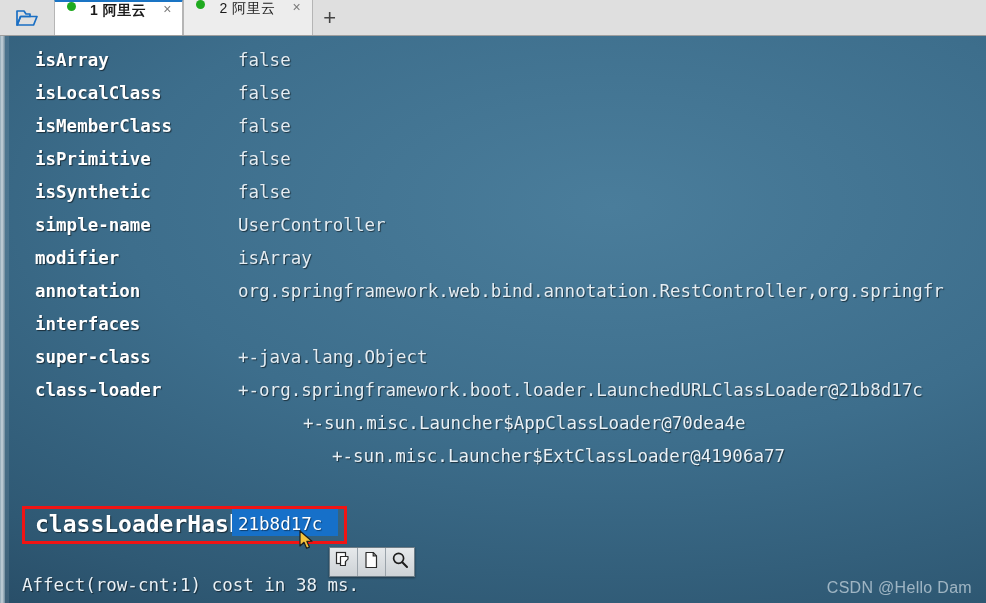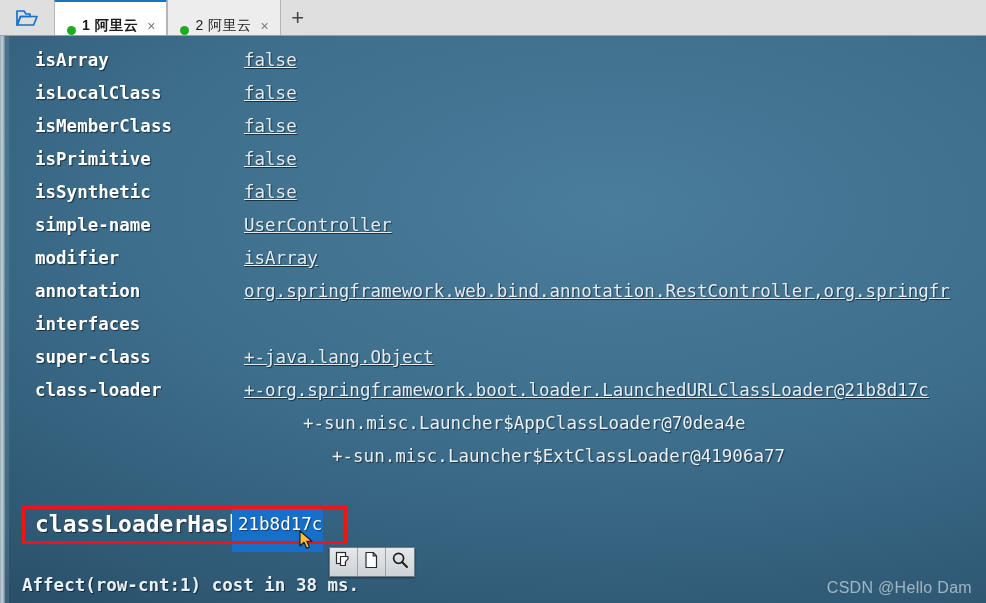--- a/index.html
+++ b/index.html
@@ -22,26 +22,26 @@
   #folder-btn {
     width: 54px; height: 35px;
     display: flex; align-items: center; justify-content: center;
     background: #dfdfdf;
   }
   #folder-btn svg { display:block; }
 
   .tab {
     position: relative;
     height: 35px;
-    display: flex; align-items: flex-end;
+    display: flex; align-items: flex-start;
     padding: 0 8px 0 12px;
     border-left: 1px solid #b5b5b5;
     border-right: 1px solid #b5b5b5;
     background: #ededed;
-    gap: 6px;
+    gap: 14px;
   }
   .tab.active {
     background: #ffffff;
     border-top: 3px solid #1a74c4;
     height: 36px;
   }
   .tab .dot {
     width: 9px; height: 9px; border-radius: 50%;
     background: #1faa1f;
     flex: 0 0 auto;
@@ -93,38 +93,37 @@
     color: #e9f1f6;
     text-shadow: 1px 1px 1px rgba(0,0,0,.55);
     letter-spacing: 0px;
   }
   .key {
     position: absolute; left: 35px;
     font-weight: 700;
     color: #ffffff;
   }
   .val {
-    position: absolute; left: 244px;
+    position: absolute; left: 238px;
     color: #e4edf3;
-    text-decoration: underline;
   }
   .cont { position: absolute; }
 
   
   #hl-row { z-index: 5; }
   #hl-key {
     position: absolute; left: 35px; top: 473px;
     font-size: 23px; line-height: 31px; height: 31px;
     font-weight: 700; color: #ffffff; white-space: pre;
     text-shadow: 1px 1px 1px rgba(0,0,0,.55);
   }
   #hl-val {
     position: absolute; left: 232px; top: 473px;
-    font-size: 17.5px; line-height: 31px; height: 43px;
-    padding: 0 1px 0 6px;
+    font-size: 17.5px; line-height: 31px; height: 27px;
+    padding: 0 16px 0 6px;
     background: #1670c9;
     color: #ffffff; white-space: pre;
     text-shadow: 1px 1px 1px rgba(0,0,0,.45);
   }
   #redbox {
     position: absolute; left: 22px; top: 470px;
     width: 325px; height: 38px;
     border: 3px solid #f01414;
     z-index: 6;
   }
@@ -239,18 +238,18 @@
       <span>
         <svg width="18" height="18" viewBox="0 0 18 18">
           <circle cx="7.6" cy="7.3" r="5" fill="none" stroke="#1d1d1d" stroke-width="1.7"></circle>
           <line x1="11.3" y1="11.2" x2="16" y2="16" stroke="#1d1d1d" stroke-width="2" stroke-linecap="round"></line>
         </svg>
       </span>
     </div>
   </div>
 
   <div id="footer">
-      <div class="line" style="top: 533px;"><span class="cont" style="left: 22px; font-weight: bold;">Affect(row-cnt:1) cost in 38 ms.</span></div>
+      <div class="line" style="top: 533px;"><span class="cont" style="left: 22px;">Affect(row-cnt:1) cost in 38 ms.</span></div>
       <div class="line" style="top: 566px;"><span class="cont" style="left: 22px;">[arthas@2309334]$</span></div>
     </div>
 
   <div id="watermark">CSDN @Hello Dam</div>
 </div>
 
 </body></html>

